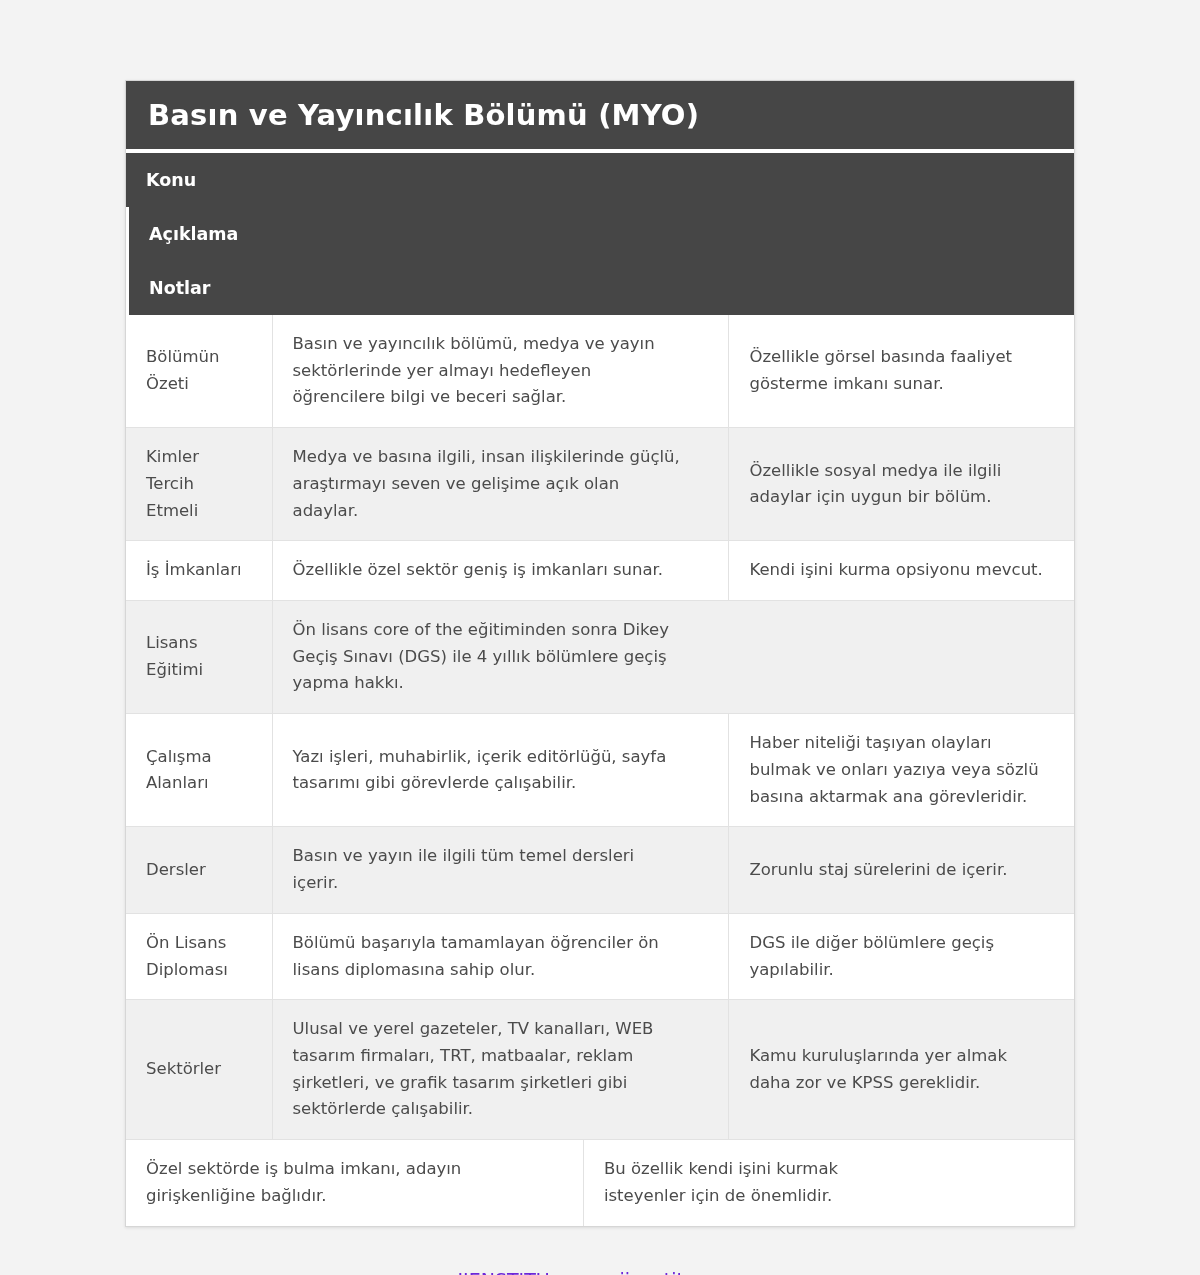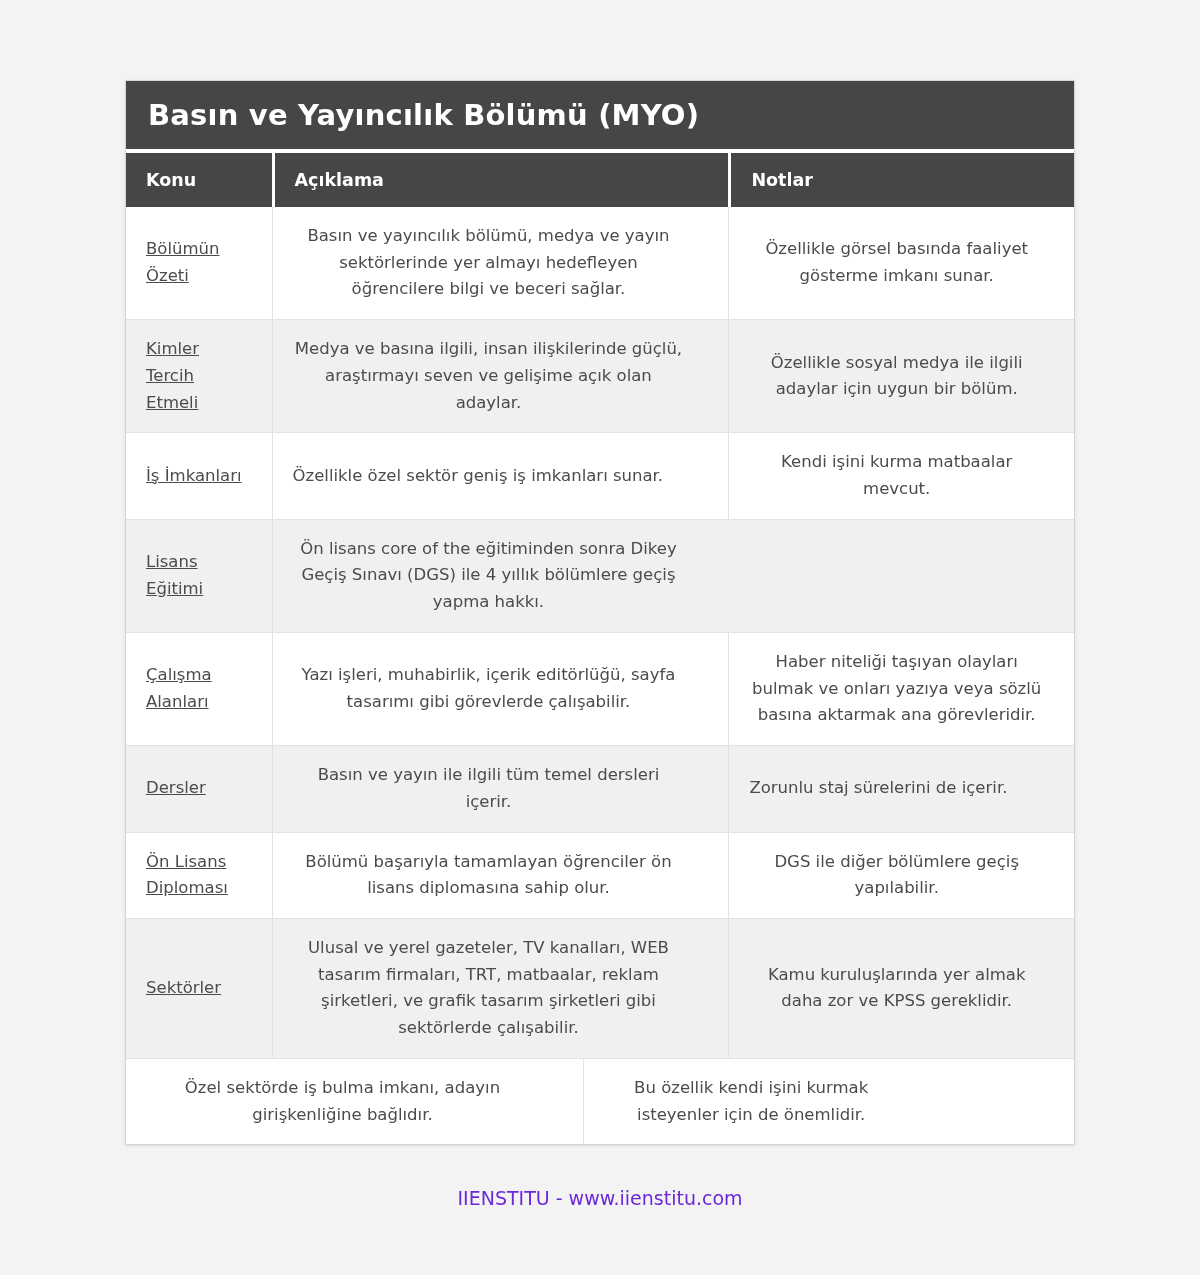--- a/index.html
+++ b/index.html
@@ -38,53 +38,54 @@
     margin: 0;
     color: #ffffff;
     font-size: 29px;
     font-weight: bold;
     letter-spacing: 0.2px;
   }
   
   .thead {
     display: flex;
     background: #464646;
+    flex-direction: column;
   }
   .th {
     box-sizing: border-box;
     padding: 17px 20px;
     color: #ffffff;
     font-size: 17.5px;
     font-weight: bold;
     display: flex;
     align-items: center;
   }
   .th + .th { border-left: 3px solid #ffffff; }
   
   .c-konu { width: 15.35%; }
-  .c-acik { width: 48.2%; text-align: center;  }
+  .c-acik { width: 48.2%;  }
   .c-not  { width: 36.45%; }
   
   .tr { display: flex; }
   .tr:nth-child(odd)  { background: #ffffff; }
   .tr:nth-child(even) { background: #f0f0f0; }
   .tr + .tr { border-top: 1px solid #e2e2e2; }
   .td {
     box-sizing: border-box;
     padding: 16px 20px;
     display: flex;
     align-items: center;
     font-size: 16.5px;
     line-height: 1.62;
     color: #4b4b4b;
   }
   .td + .td { border-left: 1px solid #e2e2e2; }
-  .td.c-konu { padding-right: 24px; text-decoration: underline; }
+  .td.c-konu { padding-right: 24px; }
   .td.c-acik { padding-right: 44px; }
-  .td.c-not  { padding-right: 30px; text-align: center; }
+  .td.c-not  { padding-right: 30px; }
   
   .footer {
     text-align: center;
     color: #6d28d9;
     font-size: 19px;
     margin-top: 42px;
   }
 </style>
 </head>
 <body>
@@ -127,21 +128,21 @@
           </div>
         </div>
         <div class="tr">
           <div class="td c-konu">
             <span>İş İmkanları</span>
           </div>
           <div class="td c-acik">
             <span>Özellikle özel sektör geniş iş imkanları sunar.</span>
           </div>
           <div class="td c-not">
-            <span>Kendi işini kurma matbaalar mevcut.</span>
+            <span>Kendi işini kurma opsiyonu mevcut.</span>
           </div>
         </div>
         <div class="tr">
           <div class="td c-konu">
             <span>Lisans Eğitimi</span>
           </div>
           <div class="td c-acik">
             <span>Ön lisans core of the eğitiminden sonra Dikey Geçiş Sınavı (DGS) ile 4 yıllık bölümlere geçiş yapma hakkı.</span>
           </div>
         </div>

